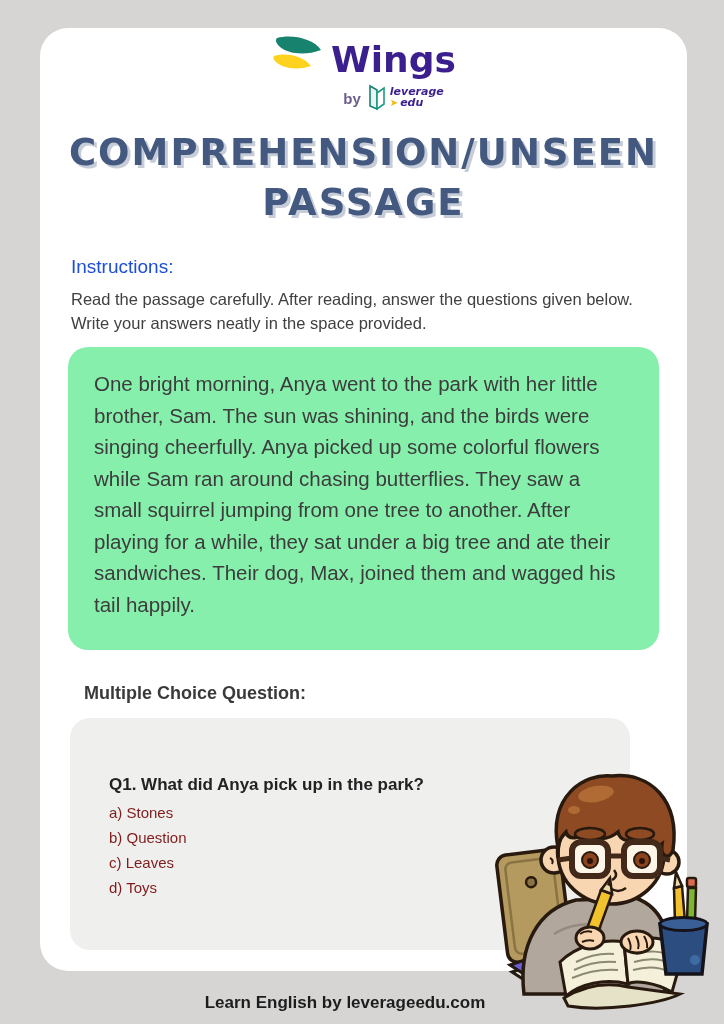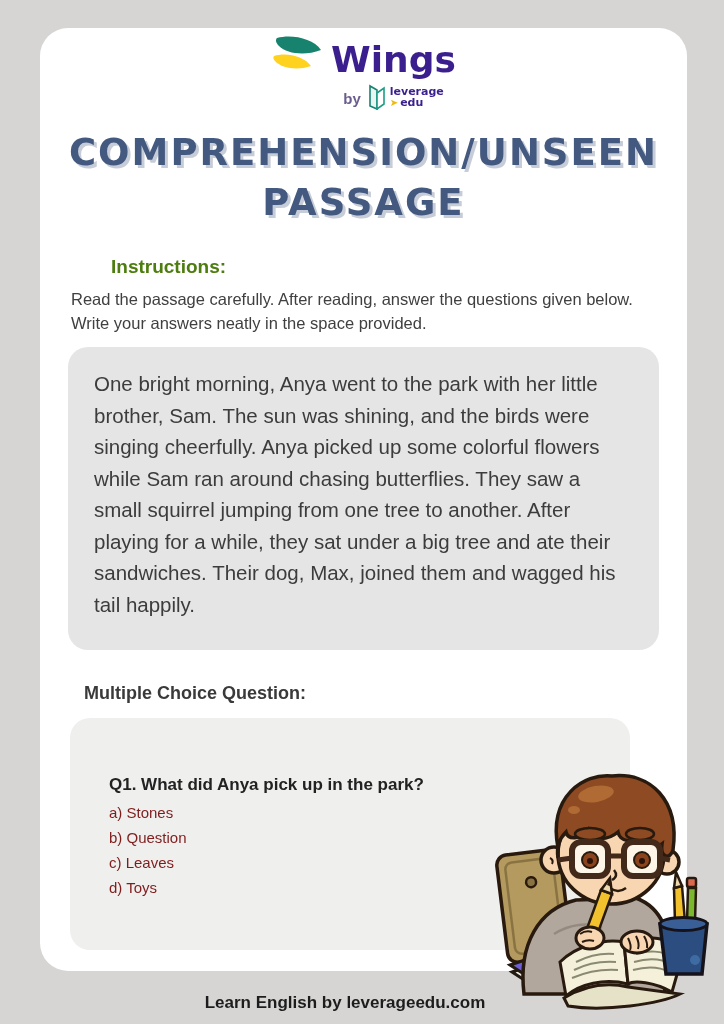--- a/index.html
+++ b/index.html
@@ -30,45 +30,45 @@
     letter-spacing: 0px;
     line-height: 44px;
   }
   .logo-sub { display: flex; justify-content: center; align-items: flex-start; gap: 6px; margin-top: -2px; margin-left: 60px; }
   .by-text { font-size: 15px; color: #6b5e8f; font-weight: bold; margin-top: 6px; }
   .ledu { display: inline-flex; align-items: center; gap: 3px; }
   .ledu-book { width: 20px; height: 26px; }
   .ledu-text {
     font-family: "DejaVu Sans", sans-serif;
     font-weight: bold; font-size: 11px; line-height: 11px;
-    color: #3b1f8e; text-align: left;
+    color: #3b1f8e; text-align: left; font-style: italic;
   }
   .ledu-text .edu-line { display: flex; align-items: center; gap: 2px; }
   .edu-arrow { color: #f0b90b; font-size: 10px; }
   
   .page-title {
     position: absolute; top: 100px; left: 0; width: 100%;
     text-align: center;
     font-family: "DejaVu Sans", sans-serif;
     font-weight: bold;
     font-size: 37px;
     line-height: 50px;
     letter-spacing: 2px;
     color: #44597f;
     text-shadow: 3px 3px 0 rgba(68, 89, 127, 0.30);
   }
   
   .instructions { position: absolute; top: 228px; left: 31px; width: 590px; }
-  .instructions-heading { font-size: 19px; font-weight: bold; color: #4d7c0f; margin-left: 40px; }
+  .instructions-heading { font-size: 19px; font-weight: normal; color: #1d4ed8; }
   .instructions-body { margin-top: 9px; font-size: 16.5px; line-height: 24px; color: #404040; }
   
   .passage-box {
     position: absolute; top: 319px; left: 28px;
     width: 591px; min-height: 303px;
-    background: #e5e5e5;
+    background: #86efac;
     border-radius: 20px;
     padding: 21px 26px;
   }
   .passage-text { font-size: 20.5px; line-height: 31.5px; color: #3c3c3c; }
   
   .mcq-heading {
     position: absolute; top: 655px; left: 44px;
     font-size: 18px; font-weight: bold; color: #3a3a3a;
   }
   .mcq-box {

